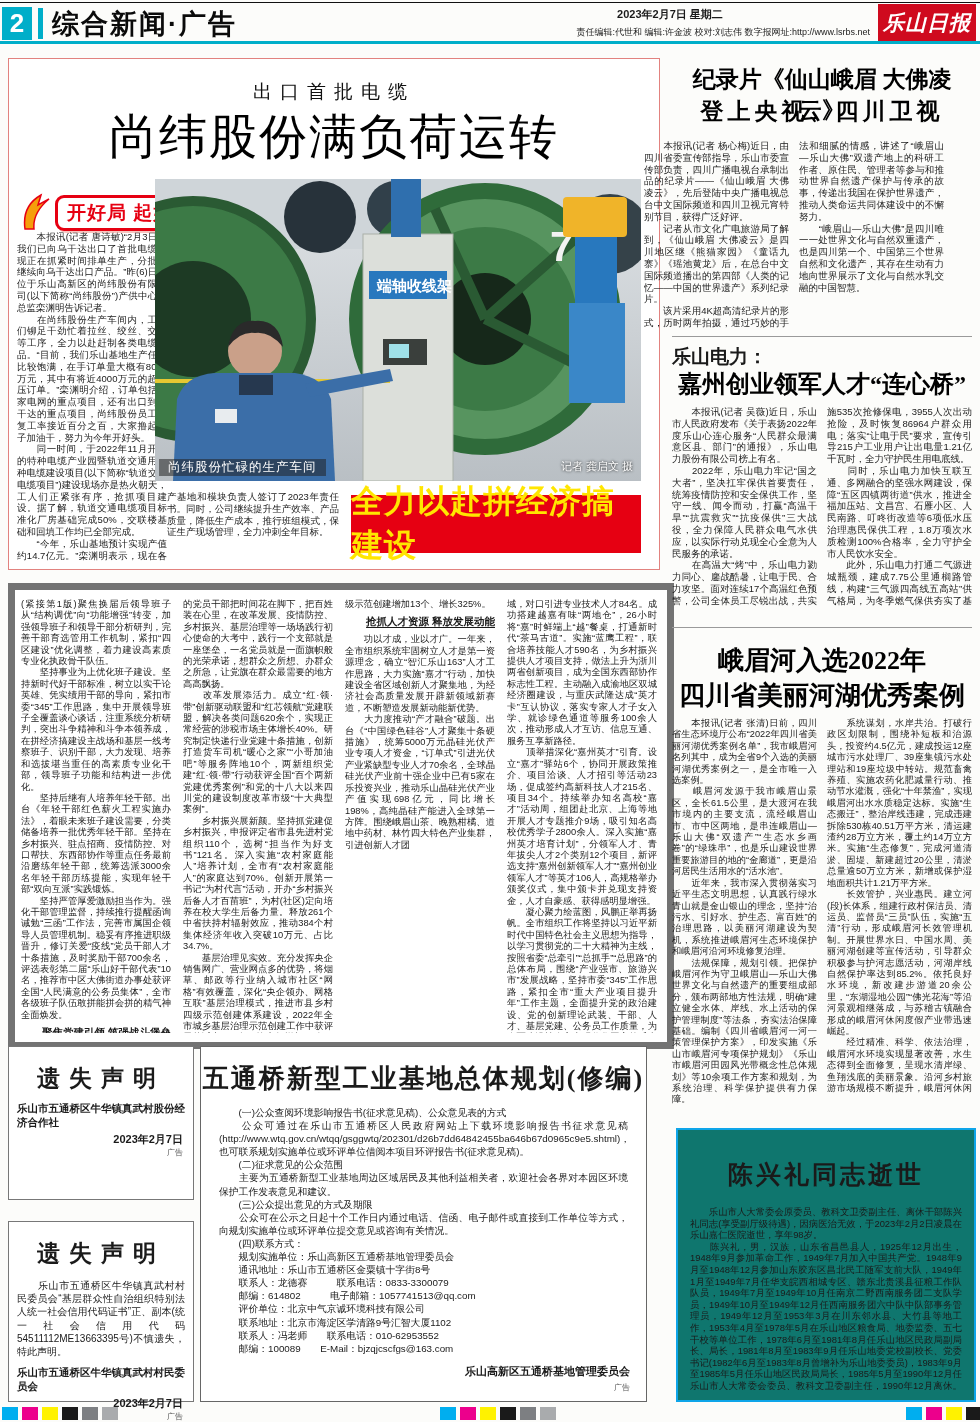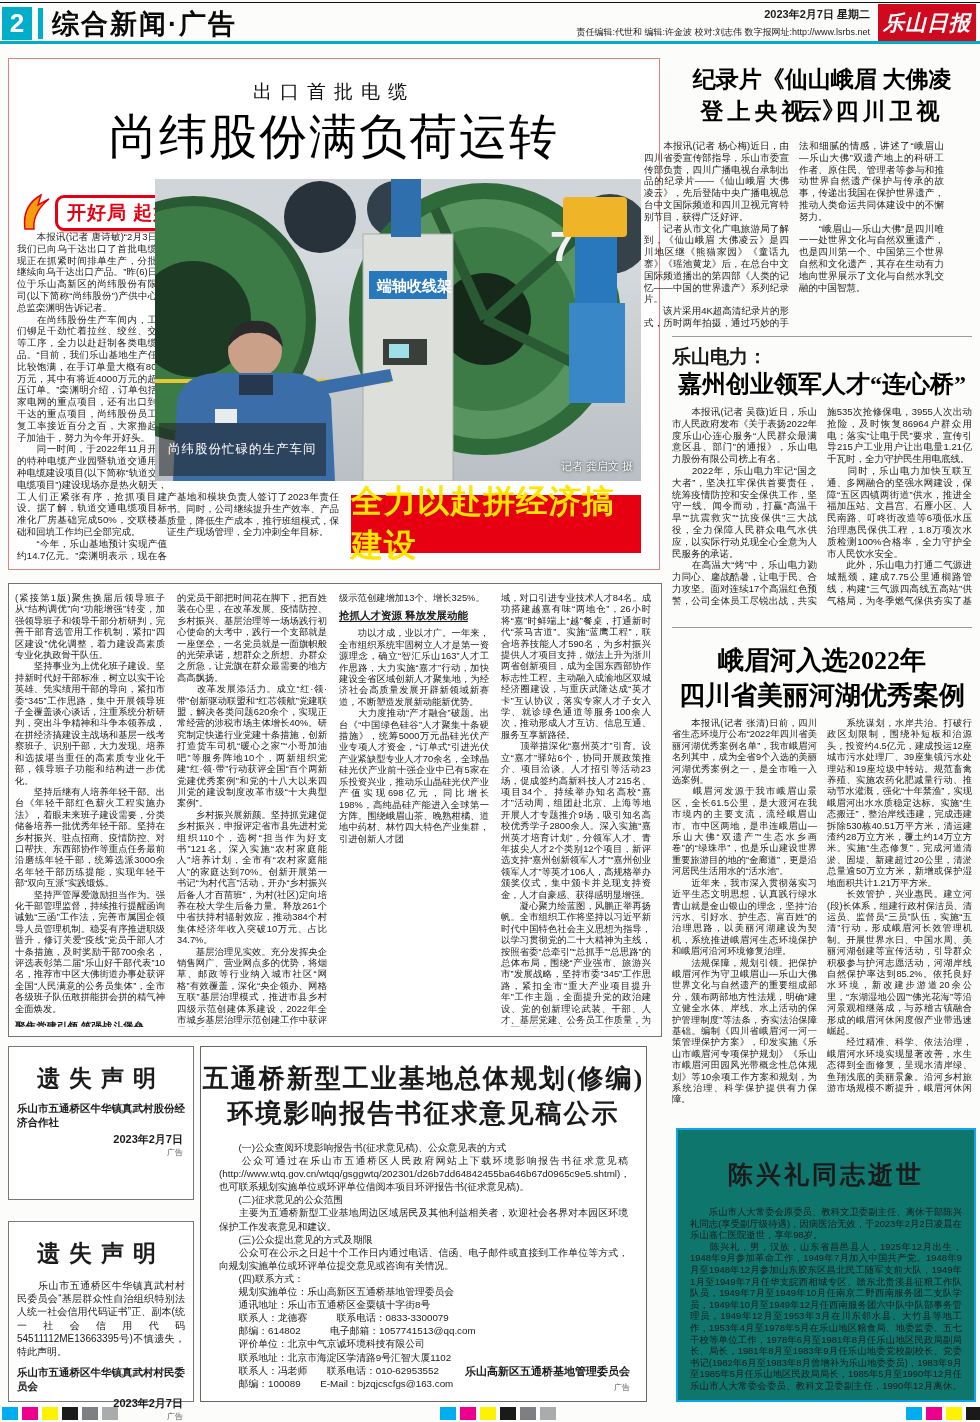--- a/index.html
+++ b/index.html
@@ -7,47 +7,47 @@
         font-family:"Liberation Sans",sans-serif;color:#1a1a1a;overflow:hidden;}
   .abs{position:absolute;}
   .serif{font-family:"Liberation Serif",serif;}
   .hairline-top{left:0;top:2px;width:980px;height:1px;background:#111;}
   
   .pagenum{left:2px;top:7px;width:30px;height:33px;background:#00AEC9;color:#fff;
            font-size:26px;font-weight:900;text-align:center;line-height:33px;}
   .vbar{left:38px;top:8px;width:5px;height:31px;background:#00AEC9;}
   .section-title{left:52px;top:6px;font-size:27px;font-weight:900;letter-spacing:2px;color:#0a0a0a;}
   .hdr-right{left:470px;top:7px;width:400px;text-align:right;}
-  .hdr-date{font-size:11px;font-weight:700;}
+  .hdr-date{font-size:11px;font-weight:700;text-align:center;}
   .hdr-editors{font-size:9px;color:#222;margin-top:4px;}
   .masthead{left:878px;top:4px;width:98px;height:38px;background:#cf0a1e;color:#fff;
             font-family:"Liberation Serif",serif;font-style:italic;font-weight:700;font-size:21px;
             text-align:center;line-height:38px;letter-spacing:1px;}
   .cyan-rule{left:0;top:41px;width:980px;height:3px;background:#00AEC9;}
   
   .main-box{left:8px;top:58px;width:650px;height:510px;border:1.5px solid #e2827f;background:#fff;}
   .kicker{left:0;top:20px;width:100%;text-align:center;font-size:19px;letter-spacing:8px;color:#111;}
   .main-title{left:0;top:46px;width:100%;text-align:center;font-size:48px;font-weight:400;letter-spacing:2px;color:#000;}
   .badge-wrap{left:12px;top:132px;display:flex;align-items:center;}
   .badge-pill{border:3px solid #e60012;border-radius:9px;padding:2px 9px;color:#e60012;
               font-size:19px;font-weight:800;letter-spacing:1px;background:#fff;box-shadow:2px 2px 0 #f7c6c0;}
   .body-txt{font-size:9.5px;line-height:11.8px;text-align:justify;white-space:pre-line;color:#1a1a1a;overflow:hidden;}
   .main-col1{left:8px;top:172px;width:150px;height:330px;}
   .photo{left:146px;top:120px;width:486px;height:302px;background:#c9ced2;overflow:hidden;}
   .photo-caption{left:4px;bottom:5px;background:rgba(35,35,35,.55);color:#fff;font-size:12.5px;
-                 padding:18px 9px;letter-spacing:1px;font-family:Liberation Mono, monospace;}
+                 padding:0 9px;letter-spacing:1px;font-family:Liberation Mono, monospace;}
   .photo-credit{right:8px;bottom:7px;color:#fff;font-size:11px;text-shadow:0 0 3px #000;}
   .main-col2{left:158px;top:432px;width:172px;height:70px;}
   .banner{left:342px;top:436px;width:290px;height:58px;background:#e60012;display:flex;align-items:center;justify-content:center;}
   .banner-txt{color:#ffe600;font-size:32px;font-weight:900;letter-spacing:1px;}
   
-  .mid-box{left:8px;top:583px;width:652px;height:452px;border:1px solid #737373;background:#fff;}
+  .mid-box{left:8px;top:583px;width:652px;height:452px;border:7px solid #737373;background:#fff;}
   .mid-col{top:9px;width:150px;height:434px;overflow:hidden;}
   .mid-col .body-txt{position:static;height:auto;overflow:visible;font-size:9.3px;line-height:11.4px;}
-  .mid-head{font-size:10.5px;font-weight:800;text-align:left;text-decoration:underline;
+  .mid-head{font-size:10.5px;font-weight:800;text-align:right;text-decoration:underline;
             text-underline-offset:2px;margin:5px 0;white-space:nowrap;}
   
   .r-title{left:672px;width:300px;text-align:center;font-family:"Liberation Serif",serif;font-weight:800;color:#000;}
   .cols2{column-count:2;column-gap:10px;column-fill:auto;}
   .divider{left:672px;width:300px;height:1px;background:#9a9a9a;}
   .obit-box{left:676px;top:1128px;width:296px;height:270px;border:2px solid #0ea5e9;background:#0f766e;}
   
   .loss-box{left:8px;width:184px;border:1px solid #777;background:#fff;}
   .loss-title{width:100%;text-align:center;font-family:"Liberation Serif",serif;font-weight:800;
               font-size:23px;letter-spacing:9px;margin-top:16px;}
@@ -225,21 +225,20 @@
   <div class="abs loss-box" style="top:1221px;height:179px;">
     <div class="loss-title">遗失声明</div>
     <div class="loss-body">　　乐山市五通桥区牛华镇真武村村民委员会“基层群众性自治组织特别法人统一社会信用代码证书”正、副本(统一社会信用代码54511112ME13663395号)不慎遗失，特此声明。</div>
     <div class="loss-sign">乐山市五通桥区牛华镇真武村村民委员会</div>
     <div class="loss-date">2023年2月7日</div>
     <div class="ad-tag">广告</div>
   </div>
 
   <div class="abs notice-box">
     <div class="notice-title" style="margin-top:14px;">五通桥新型工业基地总体规划(修编)</div>
-    <div class="notice-title">环境影响报告书征求意见稿公示</div>
     <div class="notice-body">　　(一)公众查阅环境影响报告书(征求意见稿)、公众意见表的方式
 　　公众可通过在乐山市五通桥区人民政府网站上下载环境影响报告书征求意见稿(http://www.wtq.gov.cn/wtqq/gsggwtq/202301/d26b7dd64842455ba646b67d0965c9e5.shtml)，也可联系规划实施单位或环评单位借阅本项目环评报告书(征求意见稿)。
 　　(二)征求意见的公众范围
 　　主要为五通桥新型工业基地周边区域居民及其他利益相关者，欢迎社会各界对本园区环境保护工作发表意见和建议。
 　　(三)公众提出意见的方式及期限
 　　公众可在公示之日起十个工作日内通过电话、信函、电子邮件或直接到工作单位等方式，向规划实施单位或环评单位提交意见或咨询有关情况。
 　　(四)联系方式：
 　　规划实施单位：乐山高新区五通桥基地管理委员会
 　　通讯地址：乐山市五通桥区金粟镇十字街8号
 　　联系人：龙德赛　　　联系电话：0833-3300079

